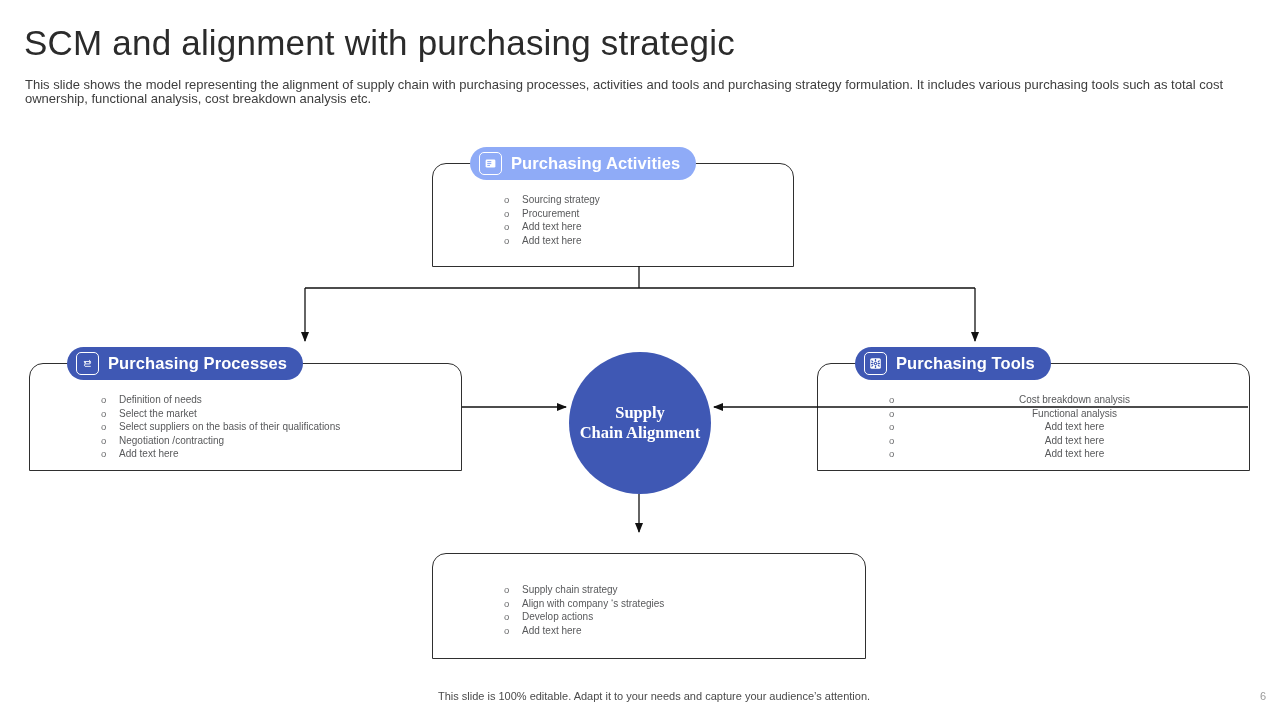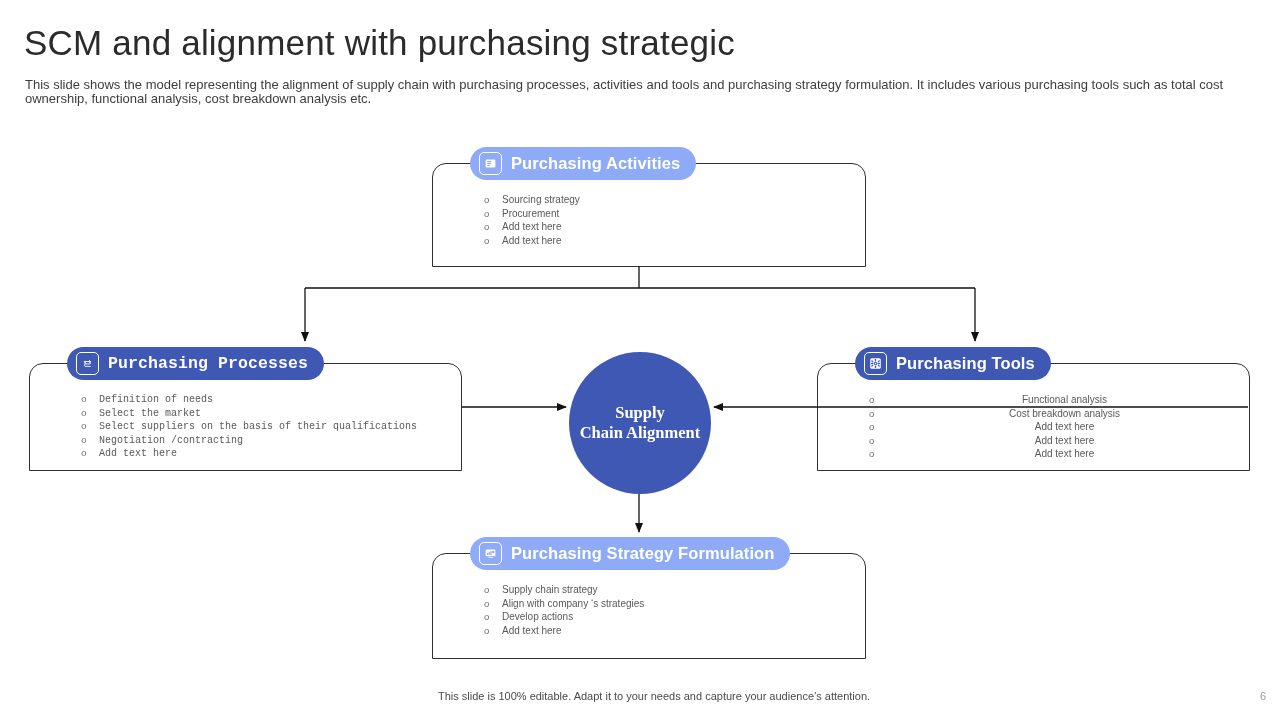--- a/index.html
+++ b/index.html
@@ -41,21 +41,21 @@
     letter-spacing:.1px;
   }
   .pill-icon{
     width:21px;height:21px;border:1.6px solid #ffffff;border-radius:5px;
     display:flex;align-items:center;justify-content:center;flex:none;
   }
   .pill-icon svg{display:block;}
 
   .bullets{
     position:absolute;left:0;top:46px;right:8px;
-    list-style:none;margin:0;padding:0 0 0 56px;
+    list-style:none;margin:0;padding:0 0 0 76px;
   }
   .bullets li{
     position:relative;font-size:10px;line-height:13px;color:#58595b;
     padding-left:14px;margin-bottom:0.6px;white-space:nowrap;
   }
   .bullets li::before{
     content:"o";position:absolute;left:-4px;top:0;
     font-size:9.5px;color:#6b6c6e;
   }
 
@@ -116,42 +116,42 @@
     </g>
   </svg>
 
   <div class="hub">
     <div class="hub-label">
       <div>Supply</div>
       <div>Chain Alignment</div>
     </div>
   </div>
 
-  <div class="card light" style="left:432px;top:147px;width:434px;height:120px;">
+  <div class="card light" style="left:432px;top:147px;width:362px;height:120px;">
     <div class="card-body"></div>
     <div class="pill">
       <span class="pill-icon">
         <svg width="13" height="13" viewBox="0 0 16 16">
           <rect x="2" y="3" width="12" height="10" rx="1.6" fill="#fff"></rect>
           <rect x="4" y="5" width="5" height="1.4" fill="#8fabf7"></rect>
           <rect x="4" y="7.4" width="5" height="1.4" fill="#8fabf7"></rect>
           <rect x="4" y="9.8" width="3.4" height="1.2" fill="#8fabf7"></rect>
         </svg>
       </span>
       <span class="pill-label">Purchasing Activities</span>
     </div>
     <ul class="bullets">
       <li>Sourcing strategy</li>
       <li>Procurement</li>
       <li>Add text here</li>
       <li>Add text here</li>
     </ul>
   </div>
 
-  <div class="card dark" style="left:29px;top:347px;width:433px;height:124px;font-family:Liberation Mono, monospace;">
+  <div class="card dark" style="left:29px;top:347px;width:433px;height:124px;">
     <div class="card-body"></div>
     <div class="pill">
       <span class="pill-icon">
         <svg width="13" height="13" viewBox="0 0 16 16" fill="none" stroke="#fff" stroke-width="1.1">
           <path d="M3.5 5.5 H11 a2 2 0 0 1 0 3 H5 a2 2 0 0 0 0 3 H12"></path>
           <path d="M10 3.8 L11.8 5.5 L10 7.1" stroke-linejoin="round"></path>
           <circle cx="5" cy="7" r="1.1" fill="#fff" stroke="none"></circle>
         </svg>
       </span>
       <span class="pill-label">Purchasing Processes</span>
@@ -181,45 +181,30 @@
             <rect x="11.2" y="3.9" width="1.5" height="2.8" transform="rotate(45 11.95 5.3)"></rect>
             <rect x="3.3" y="9.3" width="1.5" height="2.8" transform="rotate(45 4.05 10.7)"></rect>
             <rect x="11.2" y="9.3" width="1.5" height="2.8" transform="rotate(-45 11.95 10.7)"></rect>
           </g>
           <circle cx="8" cy="8" r="0.9" fill="#fff"></circle>
         </svg>
       </span>
       <span class="pill-label">Purchasing Tools</span>
     </div>
     <ul class="bullets">
+      <li>Cost breakdown analysis</li>
       <li>Functional analysis</li>
-      <li>Cost breakdown analysis</li>
       <li>Add text here</li>
       <li>Add text here</li>
       <li>Add text here</li>
     </ul>
   </div>
 
   <div class="card light" style="left:432px;top:537px;width:434px;height:122px;">
     <div class="card-body"></div>
-    <div class="pill">
-      <span class="pill-icon">
-        <svg width="13" height="13" viewBox="0 0 16 16">
-          <rect x="2" y="3.2" width="12" height="8.2" rx="1.3" fill="#fff"></rect>
-          <g fill="#8fabf7">
-            <rect x="3.6" y="7.4" width="1.5" height="2.4"></rect>
-            <rect x="5.7" y="6.0" width="1.5" height="3.8"></rect>
-            <rect x="7.8" y="5.0" width="1.5" height="4.8"></rect>
-            <circle cx="11.4" cy="6.2" r="1.5"></circle>
-          </g>
-          <rect x="5" y="12.2" width="6" height="1.1" rx="0.5" fill="#fff"></rect>
-        </svg>
-      </span>
-      <span class="pill-label">Purchasing Strategy  Formulation</span>
-    </div>
     <ul class="bullets">
       <li> Supply chain strategy</li>
       <li>Align with company ‘s strategies</li>
       <li> Develop actions</li>
       <li>Add text here</li>
     </ul>
   </div>
 
   <div class="footer">This slide is 100% editable. Adapt it to your needs and capture your audience’s attention.</div>
   <div class="pagenum">6</div>

